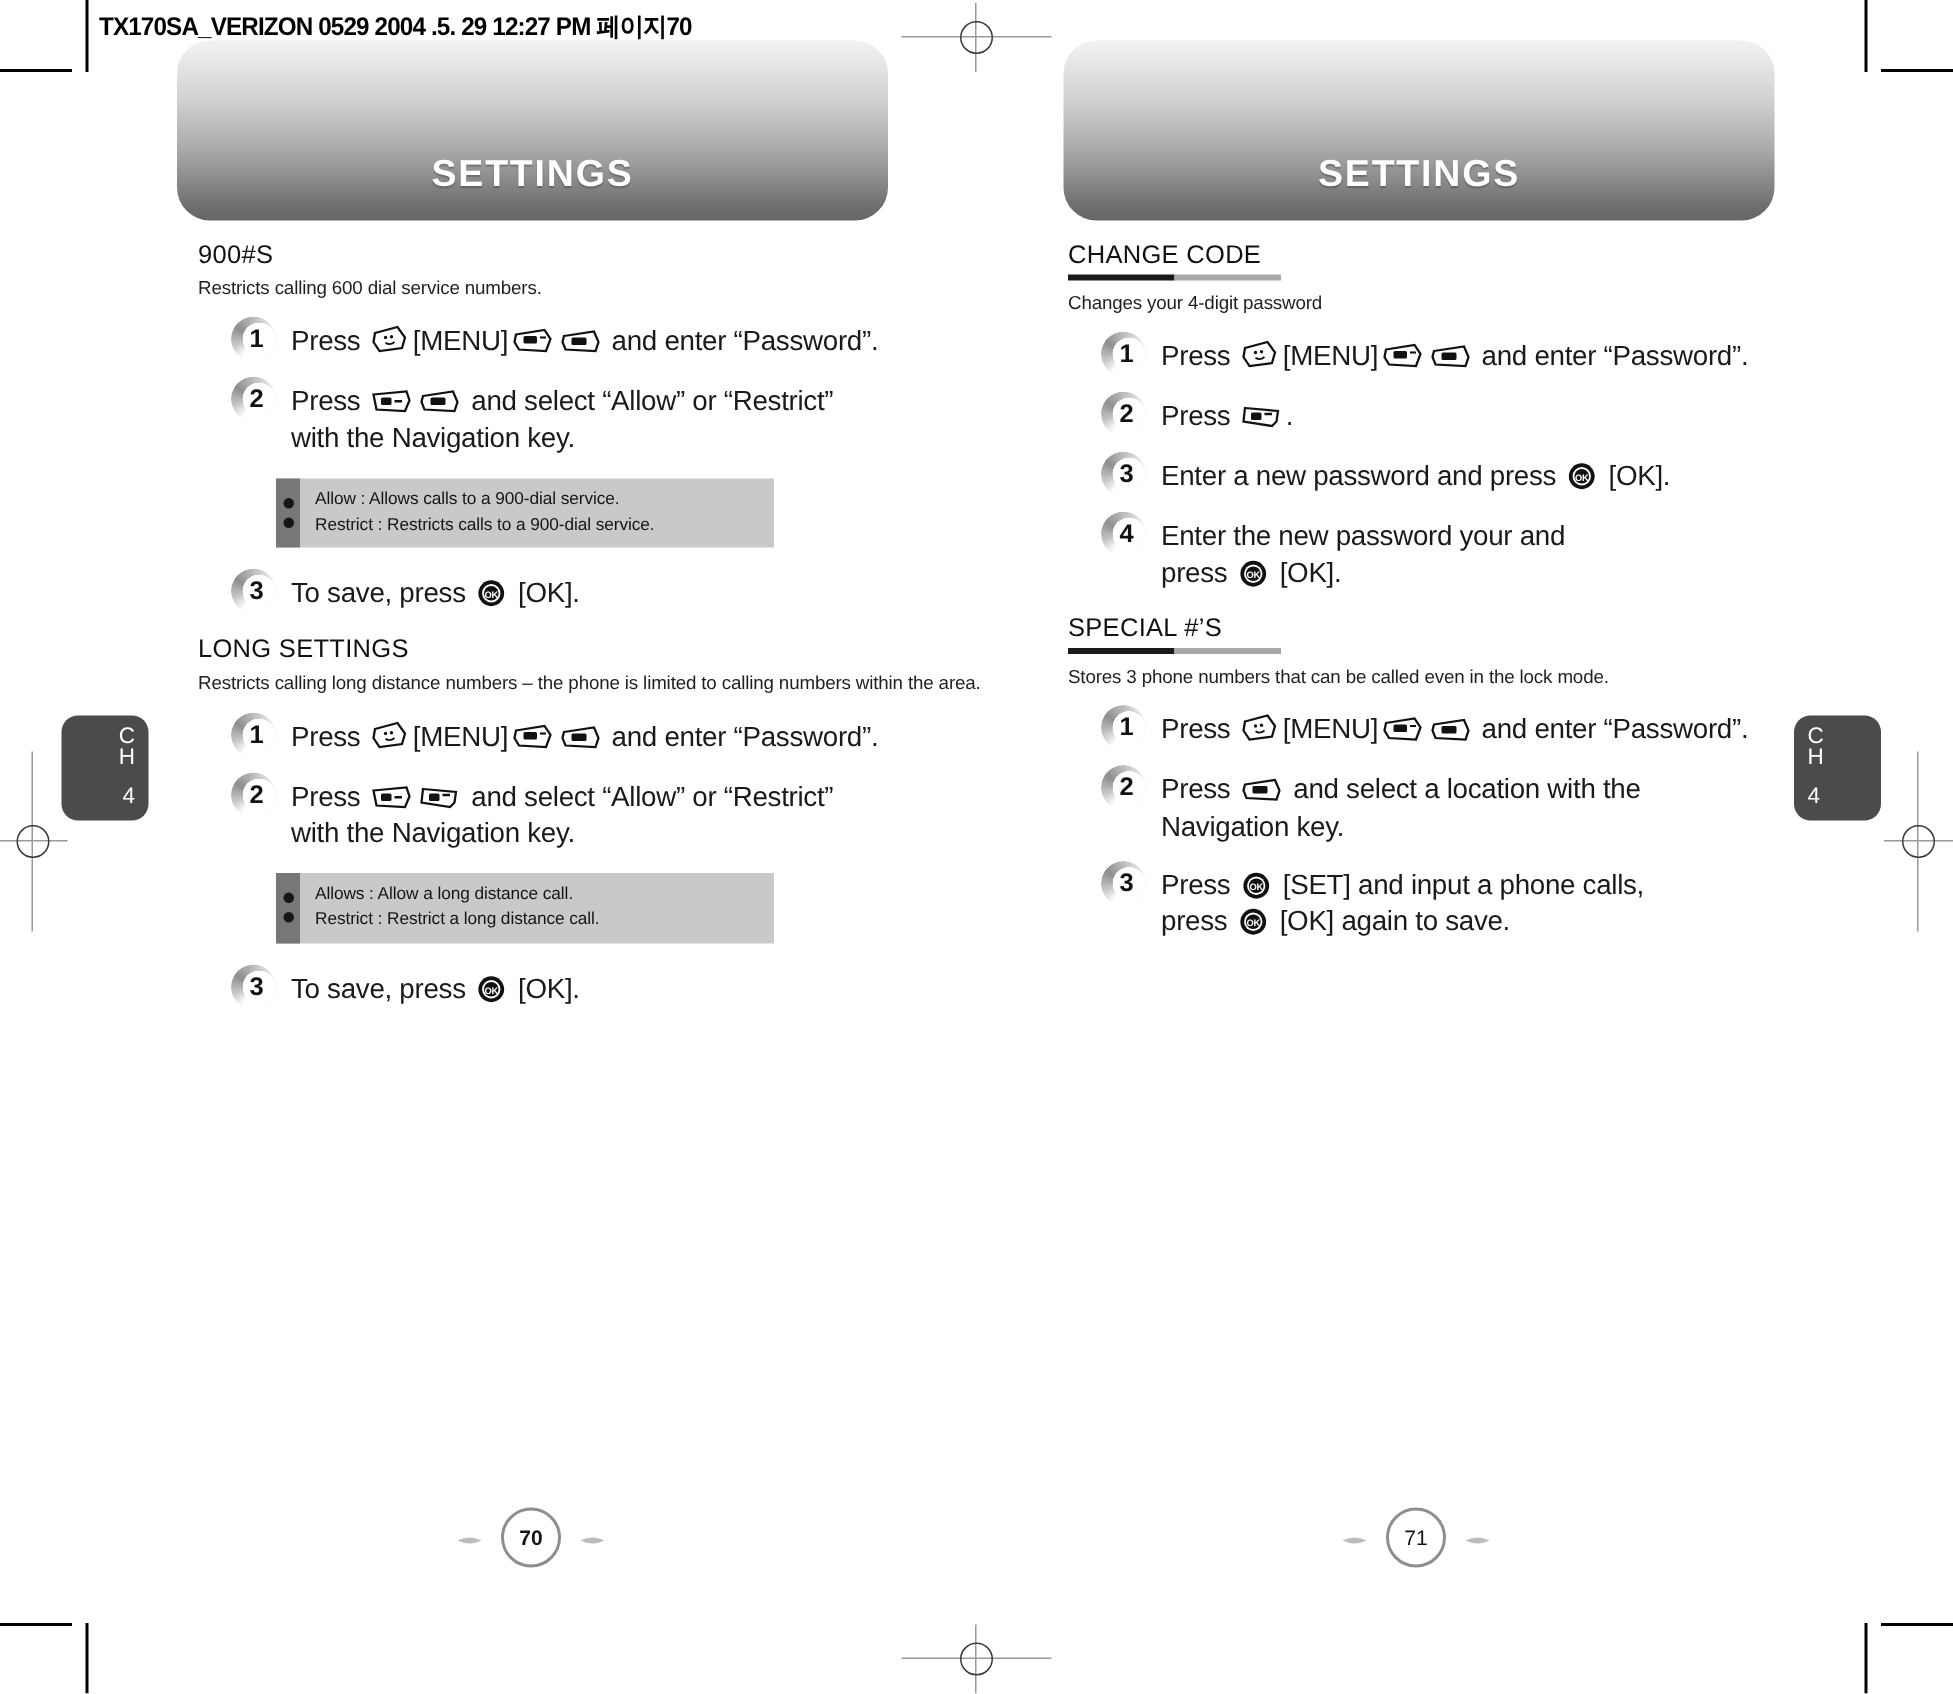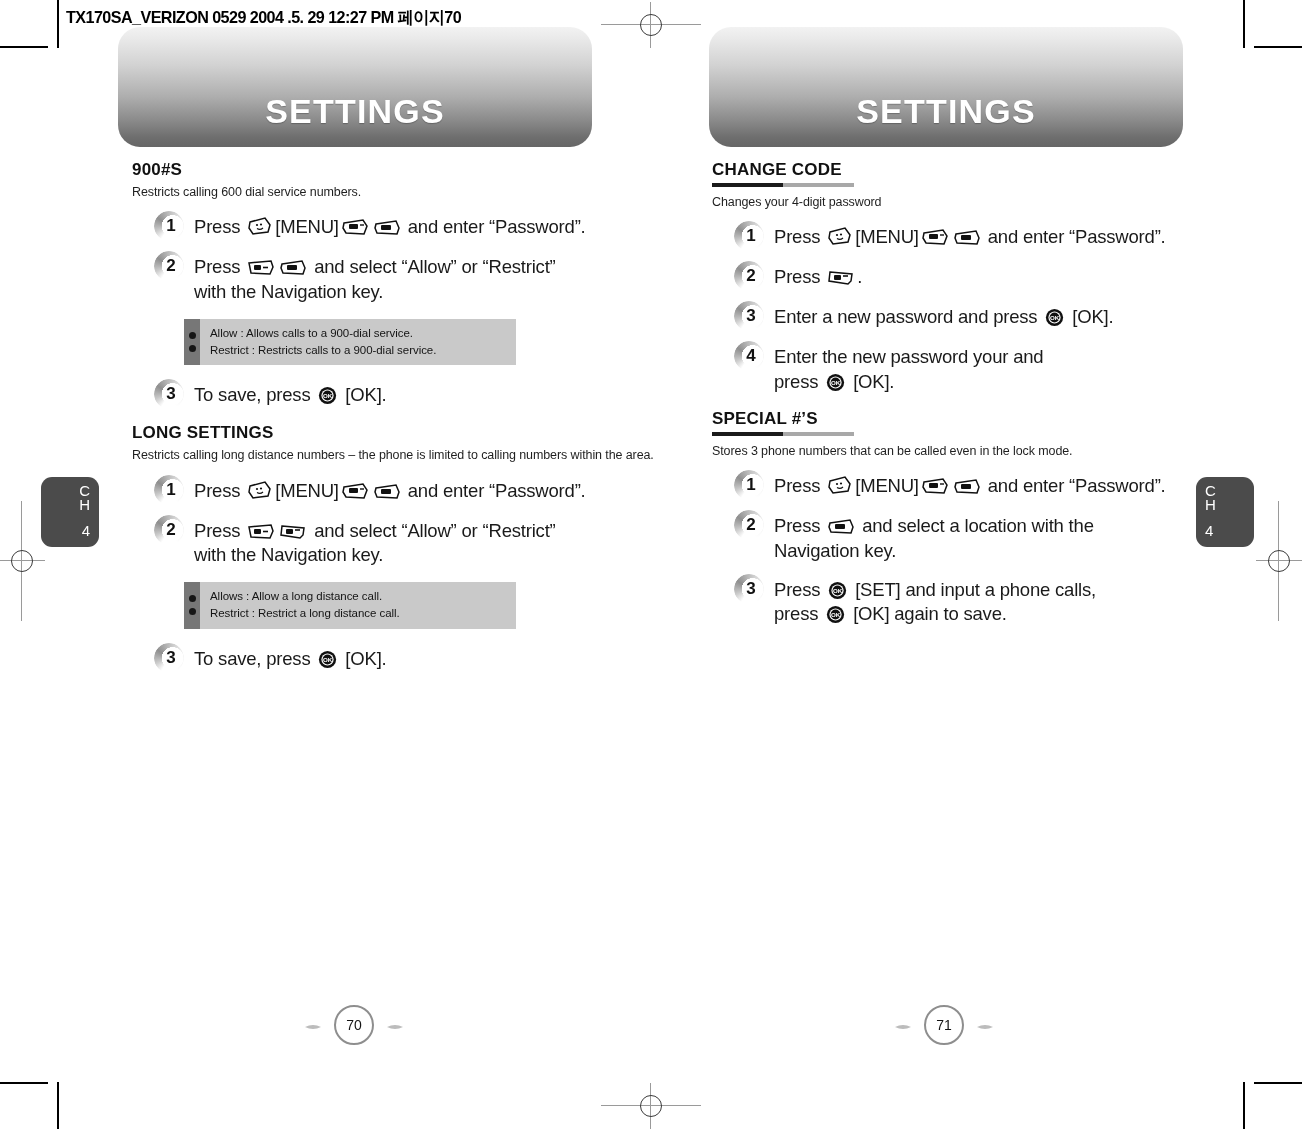--- a/index.html
+++ b/index.html
@@ -53,33 +53,33 @@
     position: absolute; top: 27px; width: 474px; height: 120px;
     border-radius: 22px;
     background: linear-gradient(to bottom,
         #f2f2f2 0%, #e9e9e9 10%, #d2d2d2 32%,
         #aeaeae 58%, #8a8a8a 78%, #6e6e6e 92%, #666666 100%);
     display: flex; align-items: flex-end; justify-content: center;
   }
   .page-left  .banner { left: 8px; }
   .page-right .banner { left: 9px; }
   .banner-title {
-    color: #ffffff; font-size: 34px; font-weight: 700;
+    color: #ffffff; font-size: 25px; font-weight: 700;
     letter-spacing: 1.2px; margin-bottom: 16px;
     text-shadow: 0 1px 1px rgba(0,0,0,.25);
   }
 
   
   .content { position: absolute; left: 22px; top: 160px; width: 560px; }
   .page-right .content { left: 12px; }
 
   .sec { margin-bottom: 4px; }
 
   .sec-title {
-    font-size: 17px; font-weight: 700; color: #111;
+    font-size: 17px; font-weight: 400; color: #111;
     letter-spacing: 0.2px; margin: 0 0 3px 0;
   }
   .sec-title.plain { margin-bottom: 4px; }
 
   .sec-rule { width: 142px; height: 4px; display: flex; margin-bottom: 7px; }
   .sec-rule .d { width: 50%; background: #1a1a1a; }
   .sec-rule .l { width: 50%; background: #a8a8a8; }
 
   .sec-desc {
     font-size: 12.5px; color: #1f1f1f; line-height: 1.38;
@@ -153,21 +153,21 @@
   .ch-tab .ch-label { font-size: 15px; line-height: 0.92; letter-spacing: 0; }
   .ch-tab .ch-num { font-size: 15px; line-height: 1; }
   .ch-left  { left: 41px;  align-items: flex-end; text-align: right; }
   .ch-right { left: 1196px; align-items: flex-start; text-align: left; }
 
   
   .pagenum {
     position: absolute; top: 1006px; width: 110px; height: 38px;
     display: flex; align-items: center; justify-content: center;
   }
-  .pn-left  { left: 299px; }
+  .pn-left  { left: 299px; font-weight: bold; }
   .pn-right { left: 889px; }
   .pagenum .wing {
     position: absolute; top: 17px; width: 27px; height: 8px;
   }
   .pagenum .wing.lw { left: 6px; }
   .pagenum .wing.rw { right: 6px; }
   .pagenum .circle {
     position: relative; width: 40px; height: 40px; border-radius: 50%;
     border: 2px solid #8e8e8e; background: #ffffff;
     display: flex; align-items: center; justify-content: center;

